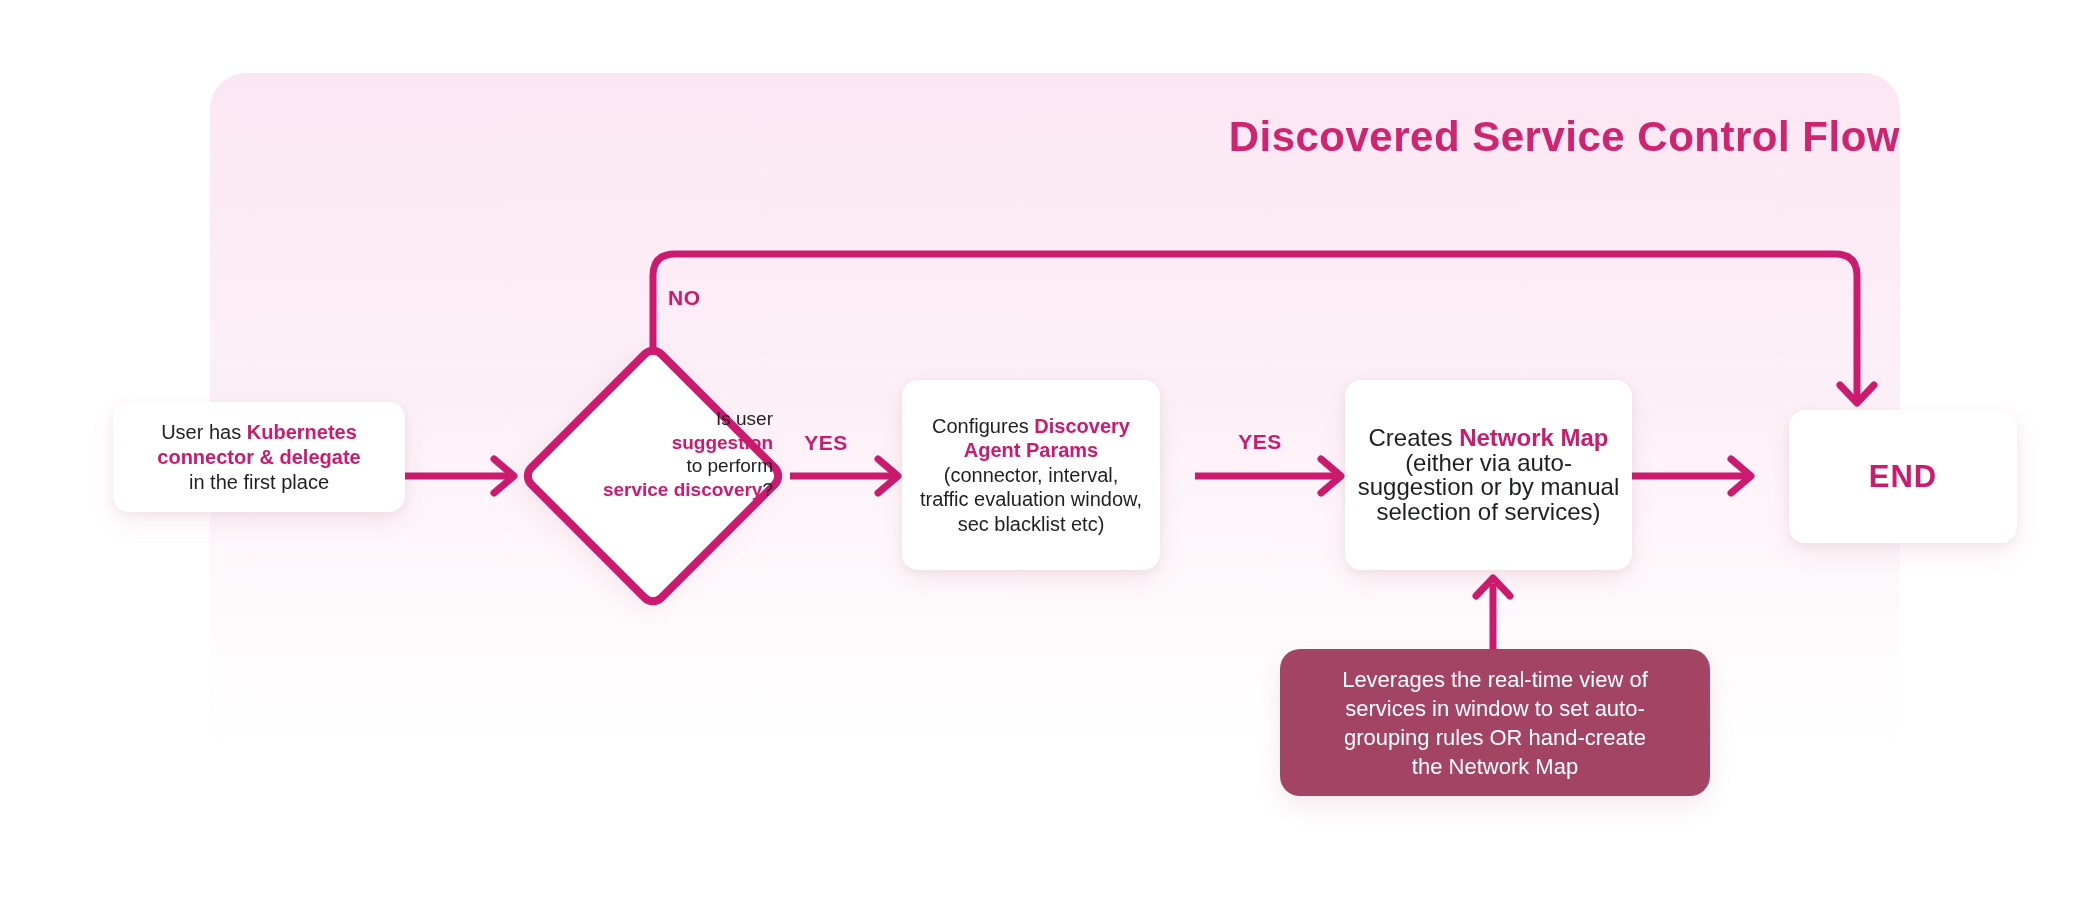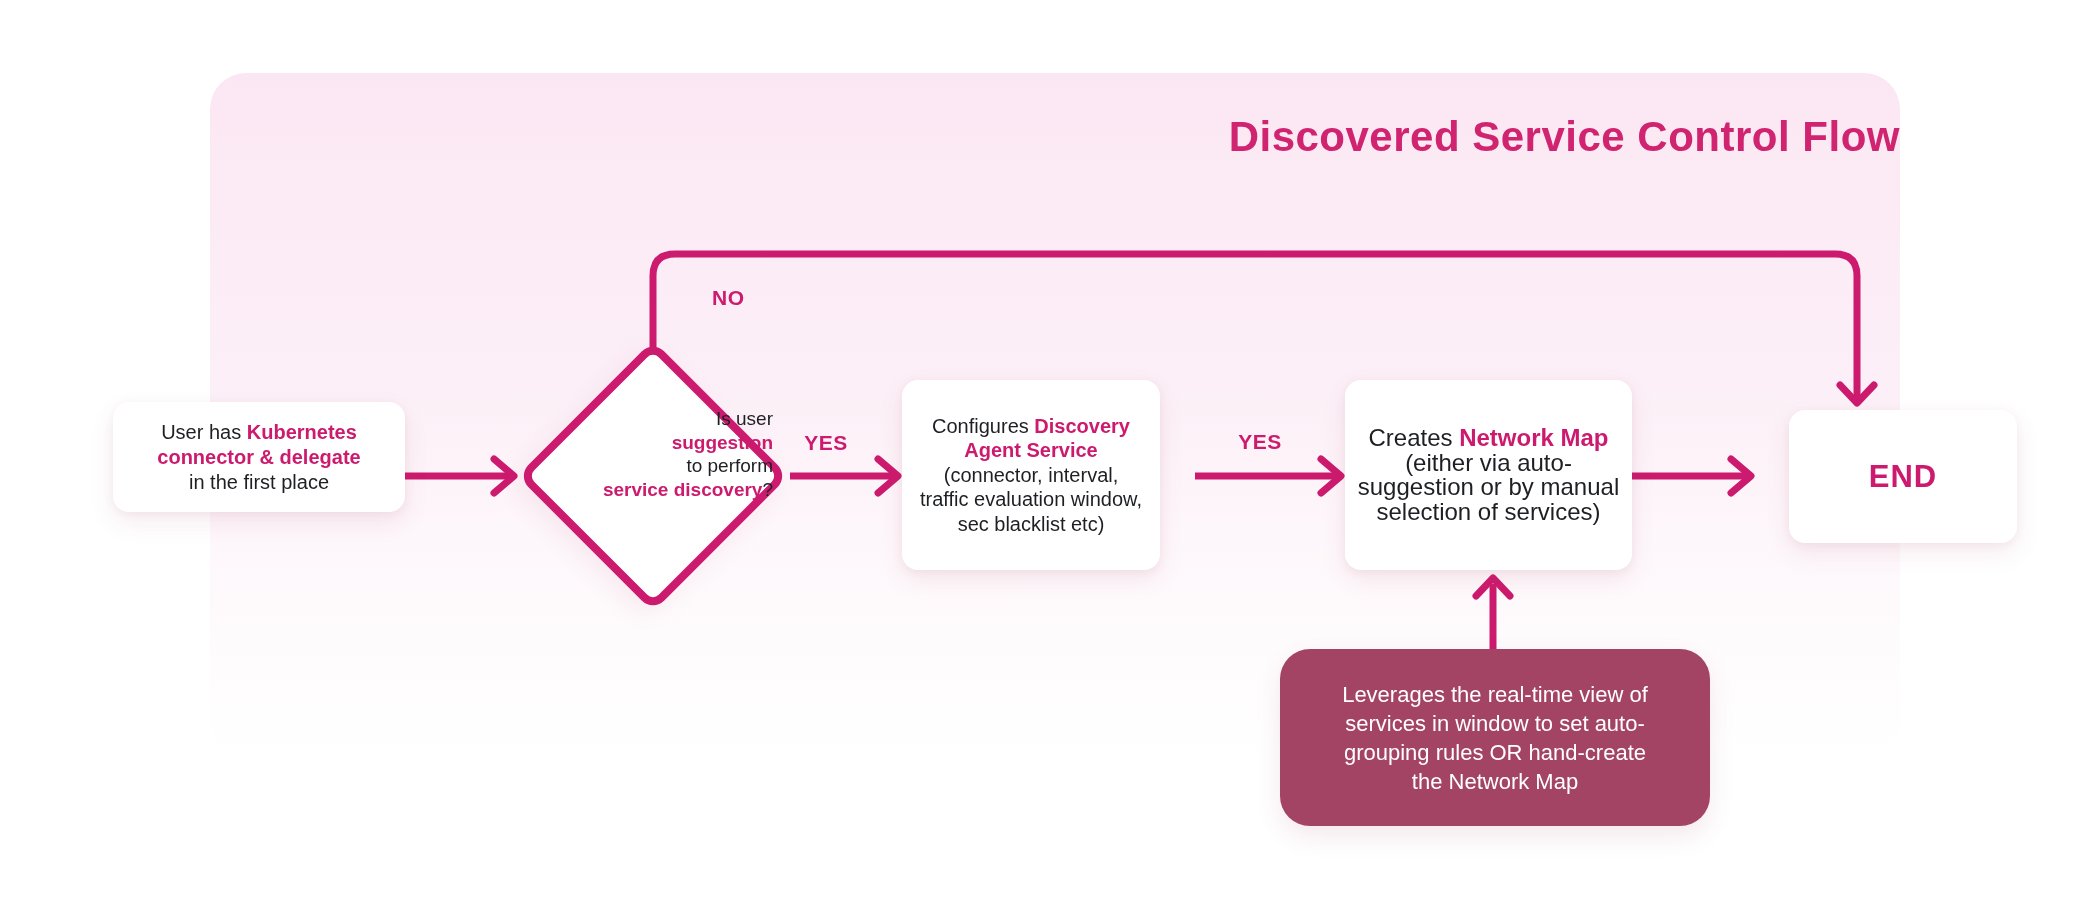--- a/index.html
+++ b/index.html
@@ -50,26 +50,26 @@
     box-shadow:0 10px 24px rgba(164,68,100,.08);
   }
   .diamond-text{
     position:absolute;left:533px;top:407px;width:240px;
     text-align:right;font-size:19px;line-height:23.5px;color:var(--node-text);
   }
   .edge-label{
     position:absolute;font-size:21px;font-weight:700;color:var(--accent);
     letter-spacing:.5px;
   }
-  .label-no{left:668px;top:286px;margin-left:44px;}
+  .label-no{left:668px;top:286px;}
   .label-yes-1{left:795px;top:431px;width:62px;text-align:center;}
   .label-yes-2{left:1229px;top:430px;width:62px;text-align:center;}
   .node-note{
-    position:absolute;left:1280px;top:649px;width:430px;height:177px;
-    background:var(--note-bg);border-radius:30px;color:var(--note-text);
+    position:absolute;left:1280px;top:649px;width:430px;height:147px;
+    background:var(--note-bg);border-radius:20px;color:var(--note-text);
     display:flex;align-items:center;justify-content:center;text-align:center;
     font-size:22px;line-height:29px;
     box-shadow:0 10px 24px rgba(164,68,100,.12);
   }
 </style>
 </head>
 <body>
 
 <div class="panel"></div>
 
@@ -97,21 +97,21 @@
 </svg>
 
 <div class="node node-start">
   <div><span>User has </span><span class="accent-bold">Kubernetes</span><br><span class="accent-bold">connector &amp; delegate</span><br><span>in the first place</span></div>
 </div>
 
 <div class="diamond-shape"></div>
 <div class="diamond-text"><span>Is user</span><br><span class="accent-bold">suggestion</span><br><span>to perform</span><br><span class="accent-bold">service discovery</span><span>?</span></div>
 
 <div class="node node-configure">
-  <div><span>Configures </span><span class="accent-bold">Discovery</span><br><span class="accent-bold">Agent Service</span><br><span>(connector, interval,</span><br><span>traffic evaluation window,</span><br><span>sec blacklist etc)</span></div>
+  <div><span>Configures </span><span class="accent-bold">Discovery</span><br><span class="accent-bold">Agent Params</span><br><span>(connector, interval,</span><br><span>traffic evaluation window,</span><br><span>sec blacklist etc)</span></div>
 </div>
 
 <div class="node node-create">
   <div><span>Creates </span><span class="accent-bold">Network Map</span><br><span>(either via auto-</span><br><span>suggestion or by manual</span><br><span>selection of services)</span></div>
 </div>
 
 <div class="node node-end">
   <span class="end-label">END</span>
 </div>
 

